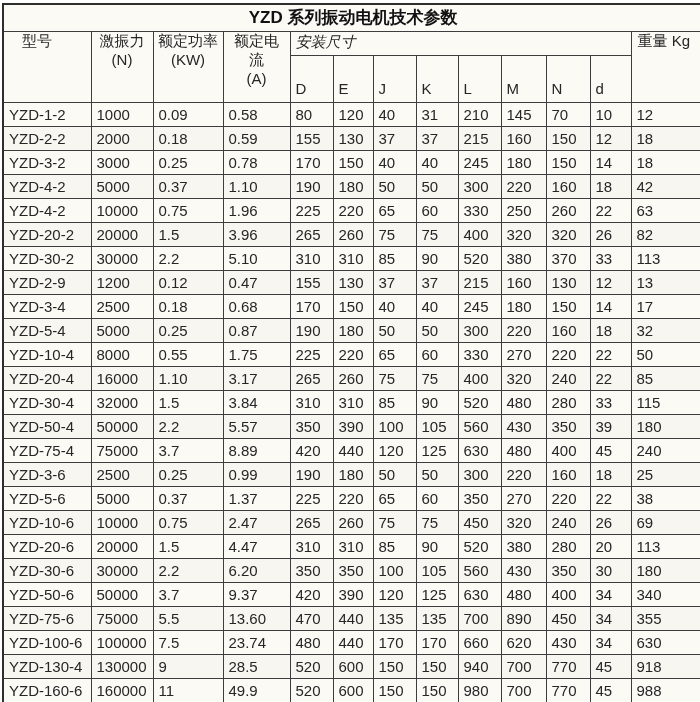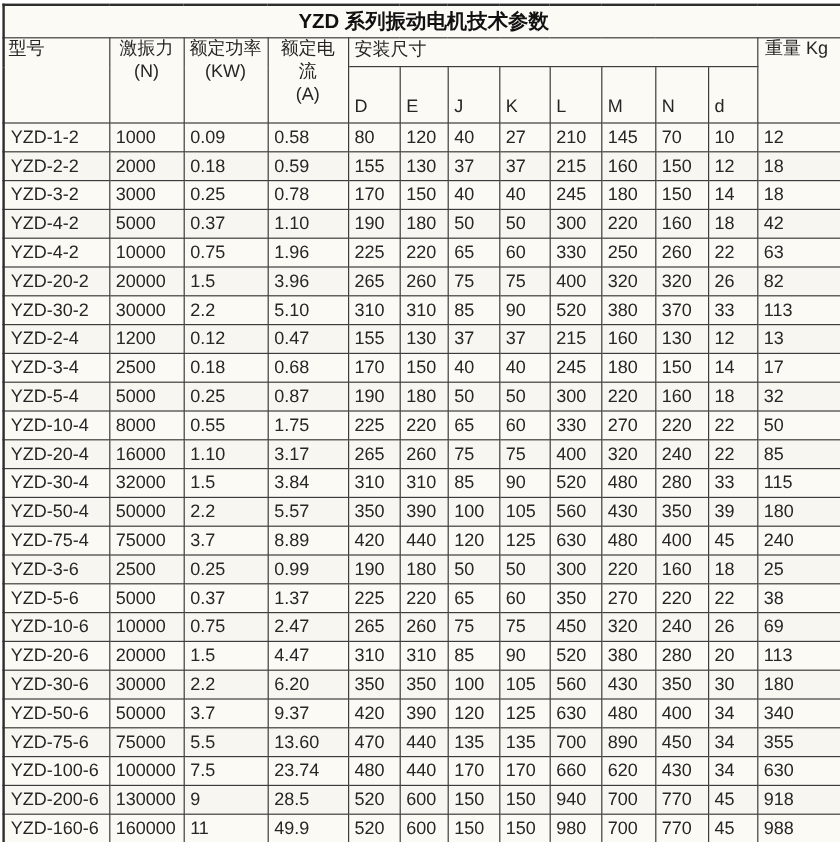--- a/index.html
+++ b/index.html
@@ -41,24 +41,24 @@
   }
   td.hdr-multi {
     white-space: pre-line;
     text-align: center;
     padding: 0 2px;
     line-height: 1.25;
     margin-top: 40px;
   }
   td.hdr-model {
     vertical-align: middle;
-    padding-left: 3px;
+    padding-left: 18px;
   }
   tr.hdr-install-row td { height: 22px; vertical-align: top; }
-  td.hdr-install { vertical-align: top; padding-top: 1px; }
+  td.hdr-install { vertical-align: top; padding-top: 1px; font-style: italic; }
   tr.hdr-dims-row td { height: 41px; vertical-align: bottom; padding-bottom: 5px; }
   td.hdr-weight { vertical-align: middle; text-align: left; padding-left: 6px; }
   tbody.data-rows tr { height: 24px; }
   tbody.data-rows td { background: #fcfaf5; }
   tbody.data-rows tr:nth-child(even) td { background: #f8f6f0; }
 </style>
 </head>
 <body>
 
 <table class="spec-table">
@@ -106,21 +106,21 @@
   </tbody>
   <tbody class="data-rows">
       <tr>
         <td>YZD-1-2</td>
         <td>1000</td>
         <td>0.09</td>
         <td>0.58</td>
         <td>80</td>
         <td>120</td>
         <td>40</td>
-        <td>27</td>
+        <td>31</td>
         <td>210</td>
         <td>145</td>
         <td>70</td>
         <td>10</td>
         <td>12</td>
       </tr>
       <tr>
         <td>YZD-2-2</td>
         <td>2000</td>
         <td>0.18</td>
@@ -204,21 +204,21 @@
         <td>310</td>
         <td>85</td>
         <td>90</td>
         <td>520</td>
         <td>380</td>
         <td>370</td>
         <td>33</td>
         <td>113</td>
       </tr>
       <tr>
-        <td>YZD-2-4</td>
+        <td>YZD-2-9</td>
         <td>1200</td>
         <td>0.12</td>
         <td>0.47</td>
         <td>155</td>
         <td>130</td>
         <td>37</td>
         <td>37</td>
         <td>215</td>
         <td>160</td>
         <td>130</td>
@@ -444,21 +444,21 @@
         <td>440</td>
         <td>170</td>
         <td>170</td>
         <td>660</td>
         <td>620</td>
         <td>430</td>
         <td>34</td>
         <td>630</td>
       </tr>
       <tr>
-        <td>YZD-200-6</td>
+        <td>YZD-130-4</td>
         <td>130000</td>
         <td>9</td>
         <td>28.5</td>
         <td>520</td>
         <td>600</td>
         <td>150</td>
         <td>150</td>
         <td>940</td>
         <td>700</td>
         <td>770</td>

